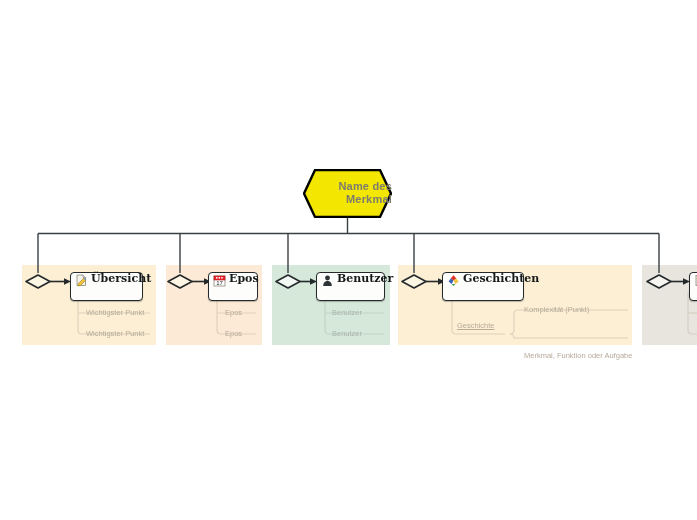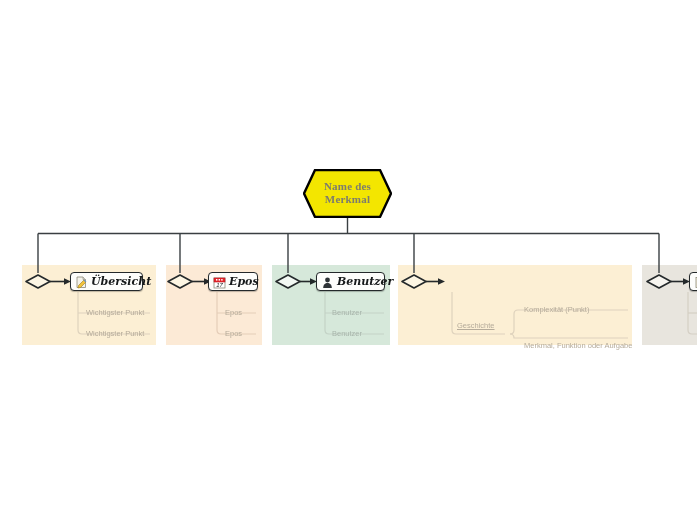--- a/index.html
+++ b/index.html
@@ -34,28 +34,27 @@
     position: absolute;
     left: 0; top: 0;
     width: 89px;
     height: 49px;
   }
   .root-label {
     position: absolute;
     left: 0;
     top: 11px;
     width: 89px;
-    text-align: center;
+    text-align: right;
     font-size: 11px;
     font-weight: bold;
     color: #7c7c6e;
     line-height: 13px;
     letter-spacing: 0.2px;
     z-index: 2;
-    font-family: Liberation Serif, serif;
   }
 
   
   .panel {
     position: absolute;
     top: 265px;
     height: 80px;
     z-index: 1;
   }
 
@@ -69,31 +68,29 @@
   
   .arrow {
     position: absolute;
     height: 9px;
     z-index: 4;
   }
 
   
   .node-box {
     position: absolute;
-    height: 19px;
+    height: 29px;
     background: #fdfdfb;
     border: 1.6px solid #24292b;
     border-radius: 4px;
     box-sizing: border-box;
     display: flex;
-    align-items: center;
     padding: 0 5px 0 4px;
     z-index: 5;
     box-shadow: 0 1px 1px rgba(0,0,0,0.25);
-    font-style: italic;
   }
   .node-title {
     font-family: "DejaVu Serif", serif;
     font-size: 11px;
     font-weight: bold;
     color: #16191a;
     white-space: nowrap;
     line-height: 11px;
   }
   .node-icon {
@@ -245,20 +242,31 @@
   <div class="node-box" style="left:316px; top:272px; width:69px;">
     <span class="node-icon">
       <svg viewBox="0 0 13 13" width="13" height="13">
         <circle cx="6.5" cy="4" r="2.4" fill="#2e3336"></circle>
         <path d="M2.2,12 C2.2,8.4 4.2,7 6.5,7 C8.8,7 10.8,8.4 10.8,12 Z" fill="#2e3336"></path>
       </svg>
     </span>
     <span class="node-title">Benutzer</span>
   </div>
 
+  <div class="node-box" style="left:442px; top:272px; width:82px;">
+    <span class="node-icon">
+      <svg viewBox="0 0 13 13" width="13" height="13">
+        <path d="M6.5,1.2 L9.3,4.6 L6.5,6.4 L3.7,4.6 Z" fill="#e03127"></path>
+        <path d="M3.7,4.6 L6.5,6.4 L4.6,10 L1.6,7.6 Z" fill="#3a63b8"></path>
+        <path d="M9.3,4.6 L11.6,7.6 L8.4,10 L6.5,6.4 Z" fill="#f2c33c"></path>
+        <path d="M4.6,10 L8.4,10 L6.5,12 Z" fill="#3f9a46"></path>
+      </svg>
+    </span>
+    <span class="node-title">Geschichten</span>
+  </div>
 
   <div class="node-box" style="left:689px; top:272px; width:40px;">
     <span class="node-icon">
       <svg viewBox="0 0 13 13" width="13" height="13">
         <rect x="2" y="1.5" width="9" height="10" fill="#f7f2de" stroke="#8c8878" stroke-width="0.8"></rect>
         <rect x="4.6" y="0.6" width="3.8" height="2" fill="#c9c2ad" stroke="#8c8878" stroke-width="0.6"></rect>
         <path d="M4,5.2 L9,5.2 M4,7 L9,7 M4,8.8 L7.4,8.8" stroke="#b8a878" stroke-width="0.7"></path>
       </svg>
     </span>
     <span class="node-title"></span>
@@ -268,15 +276,15 @@
   <div class="sub-item" style="left:86px; top:329px;">Wichtigster Punkt</div>
 
   <div class="sub-item" style="left:225px; top:308px;">Epos</div>
   <div class="sub-item" style="left:225px; top:329px;">Epos</div>
 
   <div class="sub-item greenish" style="left:332px; top:308px;">Benutzer</div>
   <div class="sub-item greenish" style="left:332px; top:329px;">Benutzer</div>
 
   <div class="sub-item" style="left:457px; top:321px;text-decoration:underline;">Geschichte</div>
   <div class="sub-item" style="left:524px; top:305px;">Komplexität (Punkt)</div>
-  <div class="sub-item" style="left:524px; top:341px;">Merkmal, Funktion oder Aufgabe</div>
+  <div class="sub-item" style="left:524px; top:351px;">Merkmal, Funktion oder Aufgabe</div>
 
 </div>
 
 </body></html>

